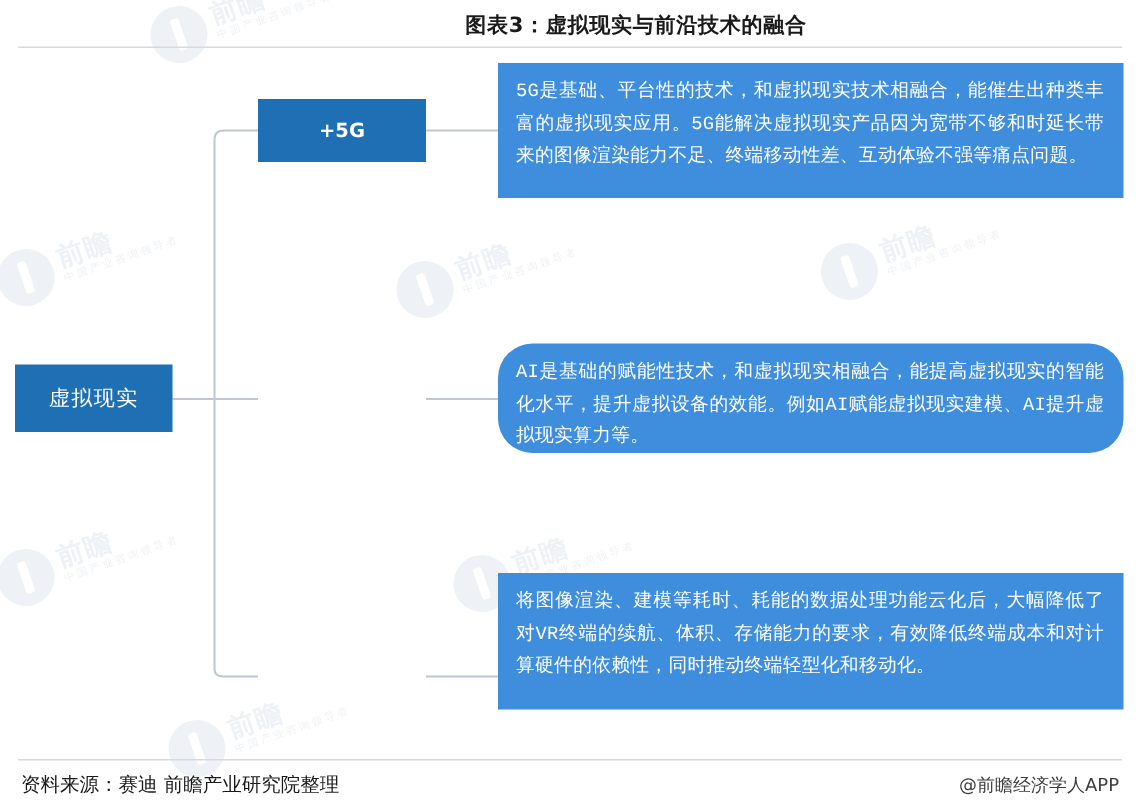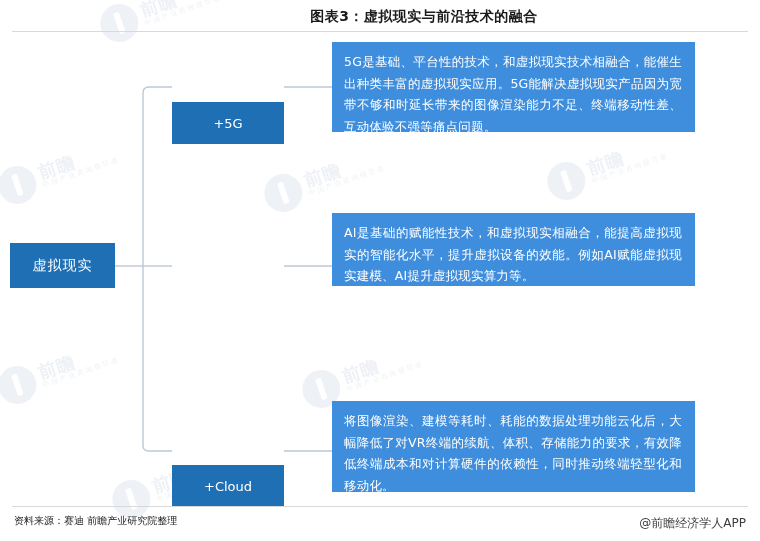--- a/index.html
+++ b/index.html
@@ -117,61 +117,61 @@
     height: 45px;
     font-size: 14px;
     letter-spacing: 1px;
     justify-content: center;
   }
   .node-mid {
     left: 172px;
     width: 112px;
     height: 42px;
     font-size: 13px;
-    font-weight: normal;
-    margin-top: 36px;
+    font-weight: bold;
   }
   #node-5g    { top: 66px; }
   #node-ai    { top: 244px; }
   #node-cloud { top: 429px; }
 
   .desc {
     position: absolute;
     box-sizing: border-box;
     left: 332px;
-    width: 363px;
+    width: 417px;
     background: #3f8edd;
     color: #ffffff;
     font-size: 12.5px;
     line-height: 1.72;
     padding: 9px 13px 9px 12px;
     text-align: justify;
     text-justify: inter-ideograph;
     z-index: 3;
     letter-spacing: 0.2px;
+    font-family: Liberation Mono, monospace;
   }
   #desc-5g    { top: 42px;  height: 90px; }
-  #desc-ai    { top: 213px; height: 73px; }
-  #desc-cloud { top: 401px; height: 91px; }
+  #desc-ai    { top: 229px; height: 73px; border-radius: 23px; }
+  #desc-cloud { top: 382px; height: 91px; }
 
   
   #footer-rule {
     position: absolute;
     left: 12px;
     top: 506px;
     width: 736px;
     height: 1px;
     background: #d9d9d9;
     z-index: 4;
   }
   #source-note {
     position: absolute;
     left: 14px;
     top: 514px;
-    font-size: 10px;
+    font-size: 13px;
     color: #1a1a1a;
     z-index: 5;
   }
   #brand-note {
     position: absolute;
     right: 14px;
     top: 515px;
     font-size: 12px;
     color: #3d3d3d;
     z-index: 5;
@@ -260,23 +260,20 @@
 
   <div class="node node-root">
     <span>虚拟现实</span>
   </div>
 
   <div class="node node-mid" id="node-5g">
     <span>+5G</span>
   </div>
 
 
-  <div class="node node-mid" id="node-cloud">
-    <span>+Cloud</span>
-  </div>
 
   <div class="desc" id="desc-5g">5G是基础、平台性的技术，和虚拟现实技术相融合，能催生出种类丰富的虚拟现实应用。5G能解决虚拟现实产品因为宽带不够和时延长带来的图像渲染能力不足、终端移动性差、互动体验不强等痛点问题。</div>
   <div class="desc" id="desc-ai">AI是基础的赋能性技术，和虚拟现实相融合，能提高虚拟现实的智能化水平，提升虚拟设备的效能。例如AI赋能虚拟现实建模、AI提升虚拟现实算力等。</div>
   <div class="desc" id="desc-cloud">将图像渲染、建模等耗时、耗能的数据处理功能云化后，大幅降低了对VR终端的续航、体积、存储能力的要求，有效降低终端成本和对计算硬件的依赖性，同时推动终端轻型化和移动化。</div>
 
   <div id="footer-rule"></div>
   <div id="source-note">资料来源：赛迪 前瞻产业研究院整理</div>
   <div id="brand-note">@前瞻经济学人APP</div>
 
 </div>

